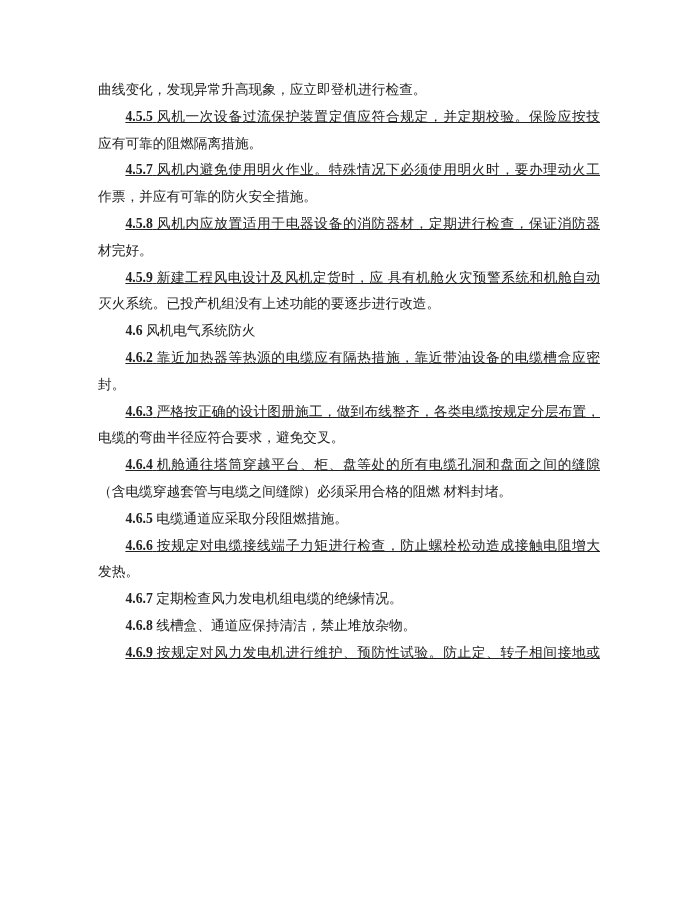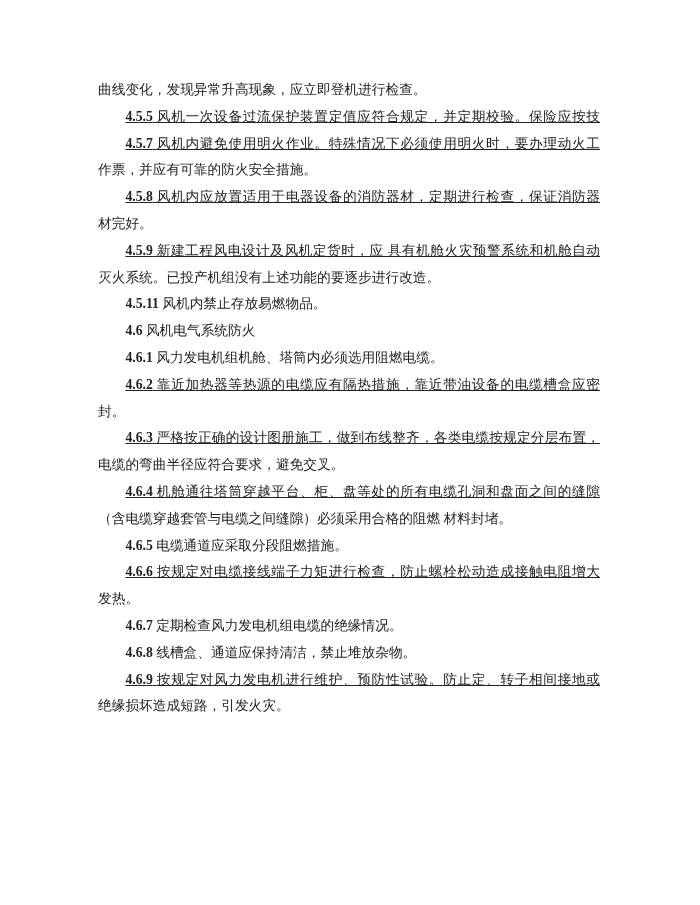--- a/index.html
+++ b/index.html
@@ -44,36 +44,34 @@
     font-weight: bold;
   }
 </style>
 </head>
 <body>
 
 <div class="page">
   <div class="content" id="content">
       <div class="line"><span>曲线变化，发现异常升高现象，应立即登机进行检查。</span></div>
       <div class="line indent justify"><span class="num">4.5.5</span> <span>风机一次设备过流保护装置定值应符合规定，并定期校验。保险应按技</span></div>
+      <div class="line"><span>应有可靠的阻燃隔离措施。</span></div>
       <div class="line indent justify"><span class="num">4.5.7</span> <span>风机内避免使用明火作业。特殊情况下必须使用明火时，要办理动火工</span></div>
       <div class="line"><span>作票，并应有可靠的防火安全措施。</span></div>
       <div class="line indent justify"><span class="num">4.5.8</span> <span>风机内应放置适用于电器设备的消防器材，定期进行检查，保证消防器</span></div>
       <div class="line"><span>材完好。</span></div>
       <div class="line indent justify"><span class="num">4.5.9</span> <span>新建工程风电设计及风机定货时，应 具有机舱火灾预警系统和机舱自动</span></div>
       <div class="line"><span>灭火系统。已投产机组没有上述功能的要逐步进行改造。</span></div>
-      <div class="line indent"><span class="num">4.5.11</span> <span>风机内禁止存放易燃物品。</span></div>
       <div class="line indent"><span class="num">4.6</span> <span>风机电气系统防火</span></div>
-      <div class="line indent"><span class="num">4.6.1</span> <span>风力发电机组机舱、塔筒内必须选用阻燃电缆。</span></div>
       <div class="line indent justify"><span class="num">4.6.2</span> <span>靠近加热器等热源的电缆应有隔热措施，靠近带油设备的电缆槽盒应密</span></div>
       <div class="line"><span>封。</span></div>
       <div class="line indent justify"><span class="num">4.6.3</span> <span>严格按正确的设计图册施工，做到布线整齐，各类电缆按规定分层布置，</span></div>
       <div class="line"><span>电缆的弯曲半径应符合要求，避免交叉。</span></div>
       <div class="line indent justify"><span class="num">4.6.4</span> <span>机舱通往塔筒穿越平台、柜、盘等处的所有电缆孔洞和盘面之间的缝隙</span></div>
       <div class="line"><span>（含电缆穿越套管与电缆之间缝隙）必须采用合格的阻燃 材料封堵。</span></div>
       <div class="line indent"><span class="num">4.6.5</span> <span>电缆通道应采取分段阻燃措施。</span></div>
       <div class="line indent justify"><span class="num">4.6.6</span> <span>按规定对电缆接线端子力矩进行检查，防止螺栓松动造成接触电阻增大</span></div>
       <div class="line"><span>发热。</span></div>
       <div class="line indent"><span class="num">4.6.7</span> <span>定期检查风力发电机组电缆的绝缘情况。</span></div>
       <div class="line indent"><span class="num">4.6.8</span> <span>线槽盒、通道应保持清洁，禁止堆放杂物。</span></div>
       <div class="line indent justify"><span class="num">4.6.9</span> <span>按规定对风力发电机进行维护、预防性试验。防止定、转子相间接地或</span></div>
-      <div class="line"><span>绝缘损坏造成短路，引发火灾。</span></div>
     </div>
 </div>
 
 </body></html>

